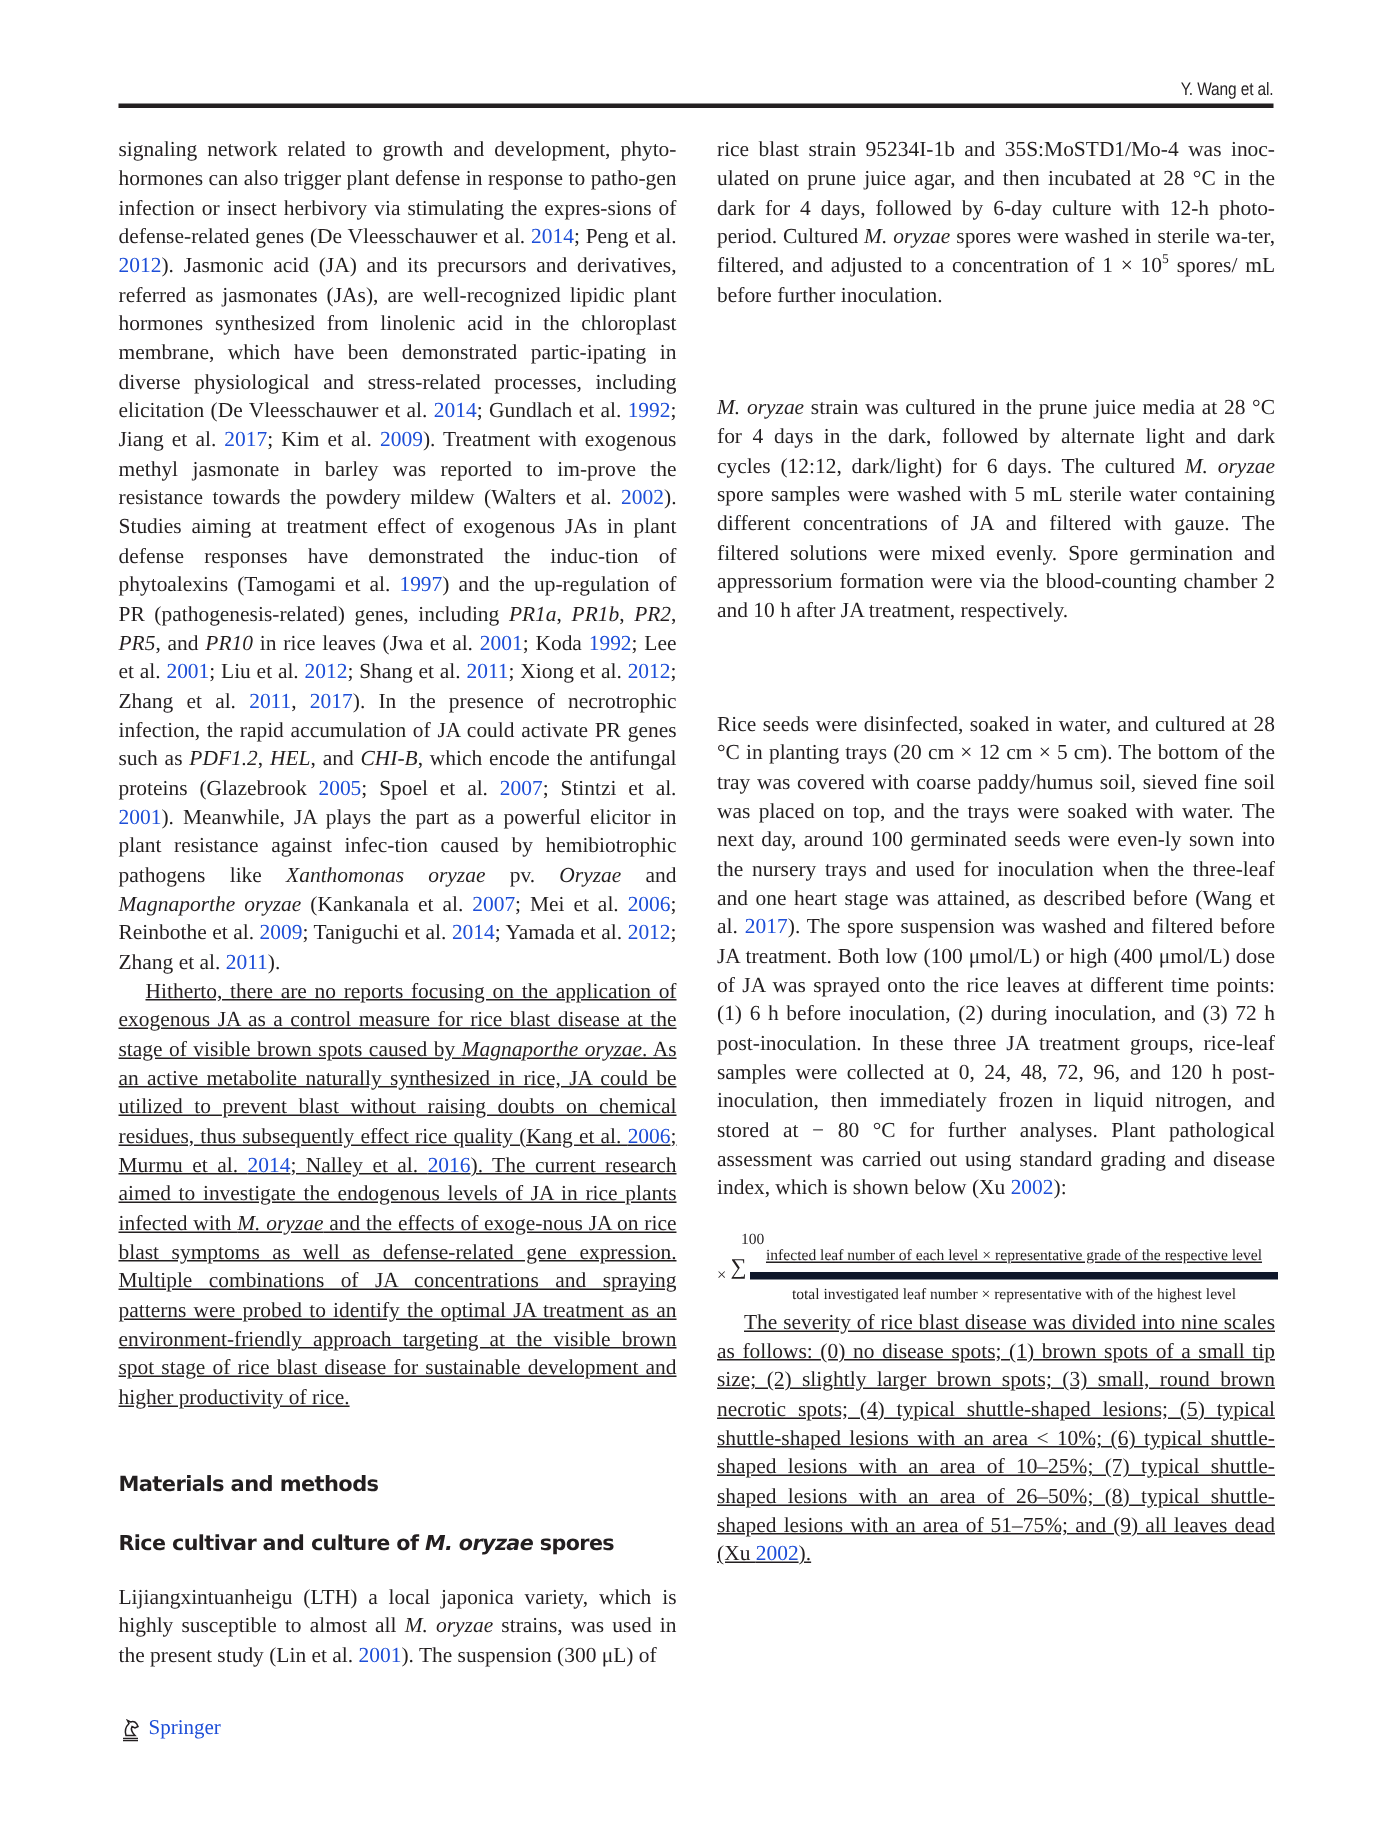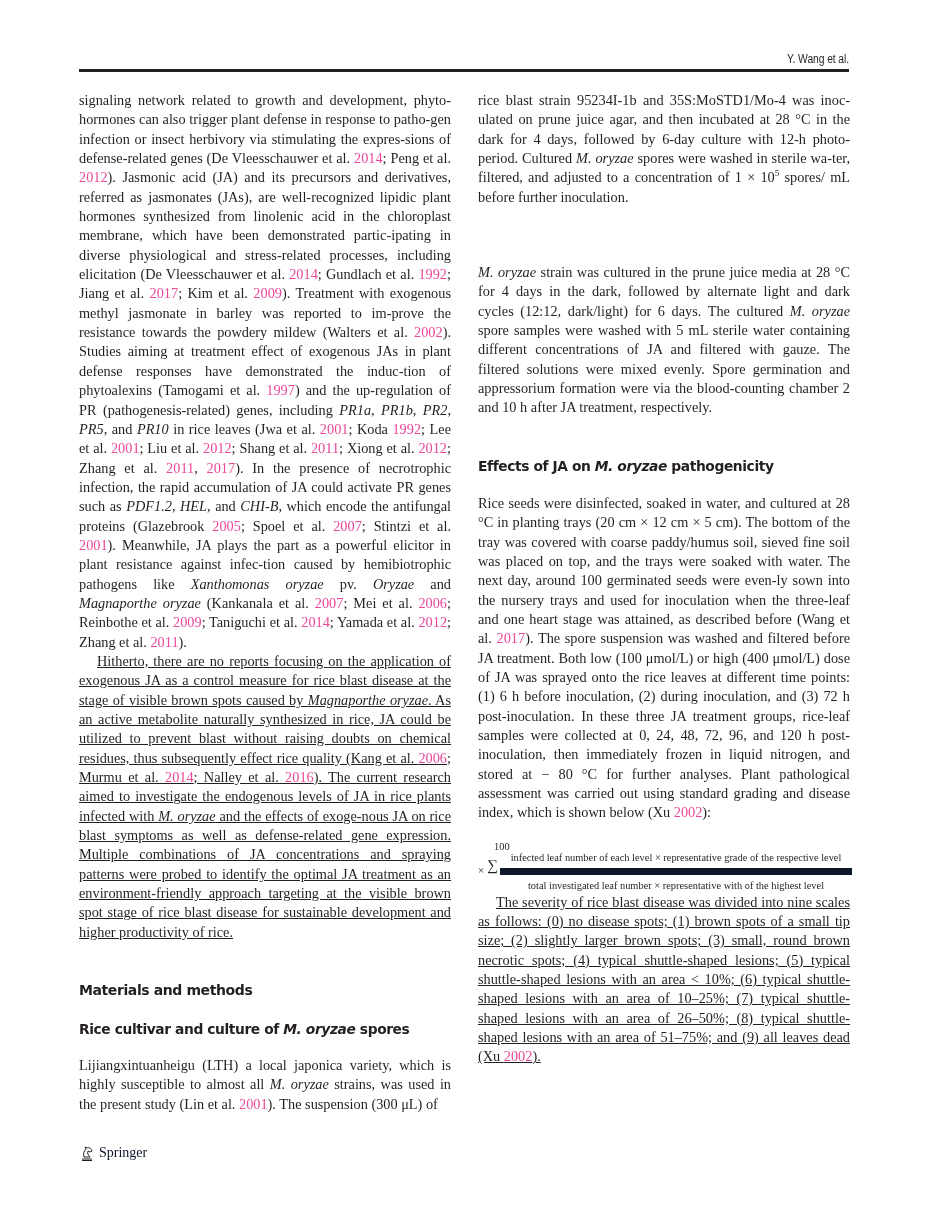--- a/index.html
+++ b/index.html
@@ -8,35 +8,35 @@
     position: absolute; left: 0; top: 52px; width: 849px; text-align: right;
     font-family: "Liberation Sans", sans-serif; font-size: 12px; color: #231f20;
     transform: scaleX(0.86); transform-origin: right center; letter-spacing: -0.1px;
   }
   .head-rule { position: absolute; left: 79px; top: 69px; width: 770px; height: 3px; background: #231f20; }
   .col { position: absolute; top: 91px; width: 372px; font-family: "Liberation Serif", serif; font-size: 14.3px; line-height: 19.35px; }
   .col-left { left: 79px; }
   .col-right { left: 478px; }
   .para { margin: 0; text-align: justify; hyphens: none; }
   .para.indent { text-indent: 18px; text-decoration: underline; }
-  .cite { color: #ec4899; cursor: pointer; }
+  .cite { color: #1d4ed8; cursor: pointer; }
   .it { font-style: italic; margin-top: 44px; }
   .h1 { font-family: "DejaVu Sans", sans-serif; font-weight: bold; font-size: 14px; line-height: 20px; margin: 0; letter-spacing: -0.4px; }
   .h2 { font-family: "DejaVu Sans", sans-serif; font-weight: bold; font-size: 13.8px; line-height: 20px; margin: 0; letter-spacing: -0.4px; }
   .h2 .it { font-style: italic; }
   sup { font-size: 9px; line-height: 0; vertical-align: 6px; }
   .formula { position: relative; height: 50px; font-family: "Liberation Serif", serif; font-size: 10.4px; color: #231f20; }
   .formula .f-100 { position: absolute; left: 16px; top: 0; }
   .formula .f-times { position: absolute; left: 0; top: 24px; font-size: 11px; }
   .formula .f-sigma { position: absolute; left: 9px; top: 19px; font-size: 15px; }
   .formula .f-frac { position: absolute; left: 22px; top: 11px; width: 352px; text-align: center; }
-  .formula .f-num { display: block; padding-bottom: 1px; border-bottom: 7px solid #0f172a; white-space: nowrap; }
+  .formula .f-num { display: block; padding-bottom: 1px; border-bottom: 5px solid #0f172a; white-space: nowrap; text-decoration: underline; }
   .formula .f-den { display: block; padding-top: 1px; white-space: nowrap; }
   .footer { position: absolute; left: 80px; top: 1145px; display: flex; align-items: center; gap: 5px;
-    font-family: "Liberation Serif", serif; font-size: 14px; color: #0f172a; }
+    font-family: "Liberation Serif", serif; font-size: 14px; color: #1d4ed8; }
   .footer svg { display: block; }
 </style>
 </head>
 <body>
 
 <div class="running-head">Y. Wang et al.</div>
 <div class="head-rule"></div>
 
 <div class="col col-left">
   <p class="para">signaling network related to growth and development, phyto-hormones can also trigger plant defense in response to patho-gen infection or insect herbivory via stimulating the expres-sions of defense-related genes (De Vleesschauwer et al. <span class="cite">2014</span>; Peng et al. <span class="cite">2012</span>). Jasmonic acid (JA) and its precursors and derivatives, referred as jasmonates (JAs), are well-recognized lipidic plant hormones synthesized from linolenic acid in the chloroplast membrane, which have been demonstrated partic-ipating in diverse physiological and stress-related processes, including elicitation (De Vleesschauwer et al. <span class="cite">2014</span>; Gundlach et al. <span class="cite">1992</span>; Jiang et al. <span class="cite">2017</span>; Kim et al. <span class="cite">2009</span>). Treatment with exogenous methyl jasmonate in barley was reported to im-prove the resistance towards the powdery mildew (Walters et al. <span class="cite">2002</span>). Studies aiming at treatment effect of exogenous JAs in plant defense responses have demonstrated the induc-tion of phytoalexins (Tamogami et al. <span class="cite">1997</span>) and the up-regulation of PR (pathogenesis-related) genes, including <span class="it">PR1a</span>, <span class="it">PR1b</span>, <span class="it">PR2</span>, <span class="it">PR5</span>, and <span class="it">PR10</span> in rice leaves (Jwa et al. <span class="cite">2001</span>; Koda <span class="cite">1992</span>; Lee et al. <span class="cite">2001</span>; Liu et al. <span class="cite">2012</span>; Shang et al. <span class="cite">2011</span>; Xiong et al. <span class="cite">2012</span>; Zhang et al. <span class="cite">2011</span>, <span class="cite">2017</span>). In the presence of necrotrophic infection, the rapid accumulation of JA could activate PR genes such as <span class="it">PDF1.2</span>, <span class="it">HEL</span>, and <span class="it">CHI-B</span>, which encode the antifungal proteins (Glazebrook <span class="cite">2005</span>; Spoel et al. <span class="cite">2007</span>; Stintzi et al. <span class="cite">2001</span>). Meanwhile, JA plays the part as a powerful elicitor in plant resistance against infec-tion caused by hemibiotrophic pathogens like <span class="it">Xanthomonas oryzae</span> pv. <span class="it">Oryzae</span> and <span class="it">Magnaporthe oryzae</span> (Kankanala et al. <span class="cite">2007</span>; Mei et al. <span class="cite">2006</span>; Reinbothe et al. <span class="cite">2009</span>; Taniguchi et al. <span class="cite">2014</span>; Yamada et al. <span class="cite">2012</span>; Zhang et al. <span class="cite">2011</span>).</p>
@@ -48,21 +48,20 @@
   <div style="height:17px"></div>
   <p class="para">Lijiangxintuanheigu (LTH) a local japonica variety, which is highly susceptible to almost all <span class="it">M. oryzae</span> strains, was used in the present study (Lin et al. <span class="cite">2001</span>). The suspension (300 μL) of</p>
 </div>
 
 <div class="col col-right">
   <p class="para">rice blast strain 95234I-1b and 35S:MoSTD1/Mo-4 was inoc-ulated on prune juice agar, and then incubated at 28 °C in the dark for 4 days, followed by 6-day culture with 12-h photo-period. Cultured <span class="it">M. oryzae</span> spores were washed in sterile wa-ter, filtered, and adjusted to a concentration of 1 × 10<sup>5</sup> spores/ mL before further inoculation.</p>
   <div style="height:38px"></div>
   <div style="height:18px"></div>
   <p class="para"><span class="it">M. oryzae</span> strain was cultured in the prune juice media at 28 °C for 4 days in the dark, followed by alternate light and dark cycles (12:12, dark/light) for 6 days. The cultured <span class="it">M. oryzae</span> spore samples were washed with 5 mL sterile water containing different concentrations of JA and filtered with gauze. The filtered solutions were mixed evenly. Spore germination and appressorium formation were via the blood-counting chamber 2 and 10 h after JA treatment, respectively.</p>
   <div style="height:38px"></div>
-  <h3 class="h2">Effects of JA on <span class="it">M. oryzae</span> pathogenicity</h3>
   <div style="height:18px"></div>
   <p class="para">Rice seeds were disinfected, soaked in water, and cultured at 28 °C in planting trays (20 cm × 12 cm × 5 cm). The bottom of the tray was covered with coarse paddy/humus soil, sieved fine soil was placed on top, and the trays were soaked with water. The next day, around 100 germinated seeds were even-ly sown into the nursery trays and used for inoculation when the three-leaf and one heart stage was attained, as described before (Wang et al. <span class="cite">2017</span>). The spore suspension was washed and filtered before JA treatment. Both low (100 μmol/L) or high (400 μmol/L) dose of JA was sprayed onto the rice leaves at different time points: (1) 6 h before inoculation, (2) during inoculation, and (3) 72 h post-inoculation. In these three JA treatment groups, rice-leaf samples were collected at 0, 24, 48, 72, 96, and 120 h post-inoculation, then immediately frozen in liquid nitrogen, and stored at − 80 °C for further analyses. Plant pathological assessment was carried out using standard grading and disease index, which is shown below (Xu <span class="cite">2002</span>):</p>
   <div style="height:14px"></div>
   <div class="formula">
     <span class="f-100">100</span>
     <span class="f-times">×</span>
     <span class="f-sigma">∑</span>
     <span class="f-frac">
       <span class="f-num">infected leaf number of each level × representative grade of the respective level</span>
       <span class="f-den">total investigated leaf number × representative with of the highest level</span>

